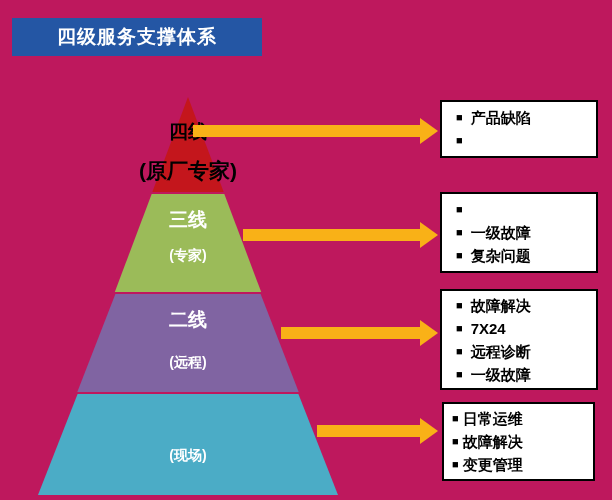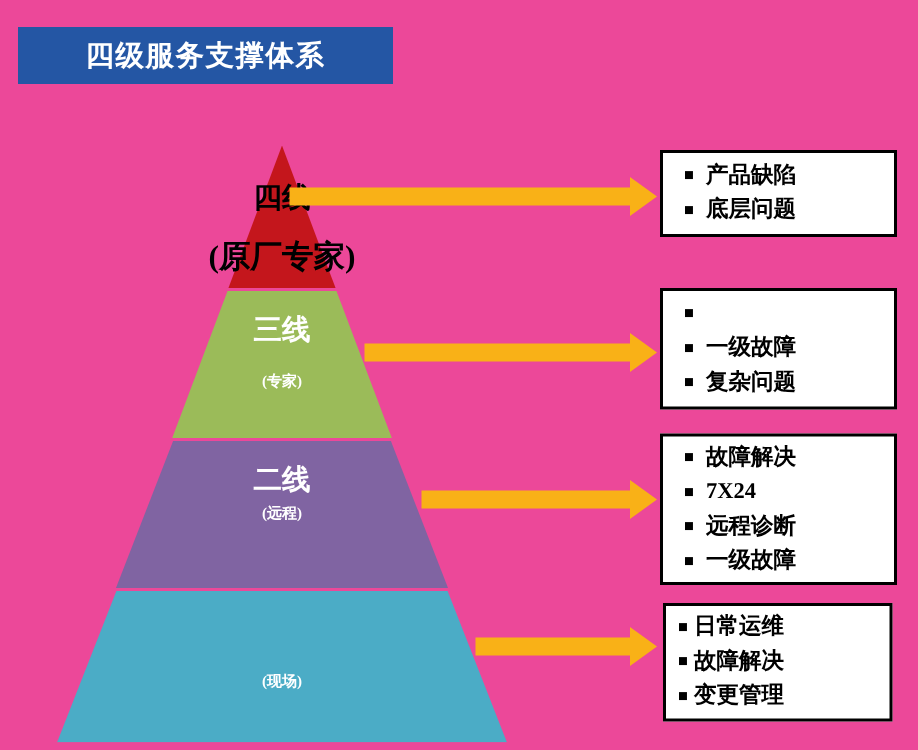--- a/index.html
+++ b/index.html
@@ -1,20 +1,20 @@
 <!DOCTYPE html>
 <html><head>
 <meta charset="utf-8">
 <style>
   html,body{margin:0;padding:0;background:#ffffff;}
   .stage{
     position:relative;
     width:612px;height:500px;
-    background:#ec4899;
-    font-family:Liberation Serif, serif;
+    background:#be185d;
+    font-family:Liberation Sans, sans-serif;
     overflow:hidden;
   }
   
   .banner{
     position:absolute;left:12px;top:18px;
     width:250px;height:38px;
     display:flex;align-items:center;justify-content:center;
     color:#ffffff;font-size:19px;font-weight:bold;
     letter-spacing:1px;
   }
@@ -23,27 +23,27 @@
   .band{position:absolute;left:0;width:100%;}
   .b4{top:0;height:95px;clip-path:polygon(50% 0,61.9% 100%,38.1% 100%);}
   .b3{top:97px;height:98px;clip-path:polygon(37.9% 0,62.1% 0,74.4% 100%,25.6% 100%);}
   .b2{top:197px;height:98px;clip-path:polygon(25.8% 0,74.2% 0,86.9% 100%,13.1% 100%);}
   .b1{top:297px;height:101px;clip-path:polygon(13.2% 0,86.8% 0,100% 100%,0 100%);}
   .plabel{
     position:absolute;left:0;width:100%;text-align:center;
     font-weight:bold;
   }
   .lab-main{font-size:19px;}
-  .lab-sub{font-size:10px;}
+  .lab-sub{font-size:14px;}
   .l4m{top:22px;color:#000;}
   .l4s{top:60px;color:#000;font-size:21px;}
   .l3m{top:110px;}
   .l3s{top:150px;}
   .l2m{top:210px;}
-  .l2s{top:238px;}
+  .l2s{top:257px;}
   .l1m{top:306px;}
   .l1s{top:350px;}
   .white{color:#ffffff;}
   
   .arrow{position:absolute;height:26px;}
   .arrow .body{
     position:absolute;left:0;top:7px;height:12px;
     width:calc(100% - 18px);
   }
   .arrow .head{
@@ -120,21 +120,20 @@
     <div class="head" style="border-left-color: rgb(249, 177, 23);"></div>
   </div>
 
   <div class="box box1">
     <div class="item">
       <span class="bullet">■</span>
       <span>产品缺陷</span>
     </div>
     <div class="item">
       <span class="bullet">■</span>
-      <span>底层问题</span>
     </div>
   </div>
 
   <div class="box box2">
     <div class="item">
       <span class="bullet">■</span>
     </div>
     <div class="item">
       <span class="bullet">■</span>
       <span>一级故障</span>

